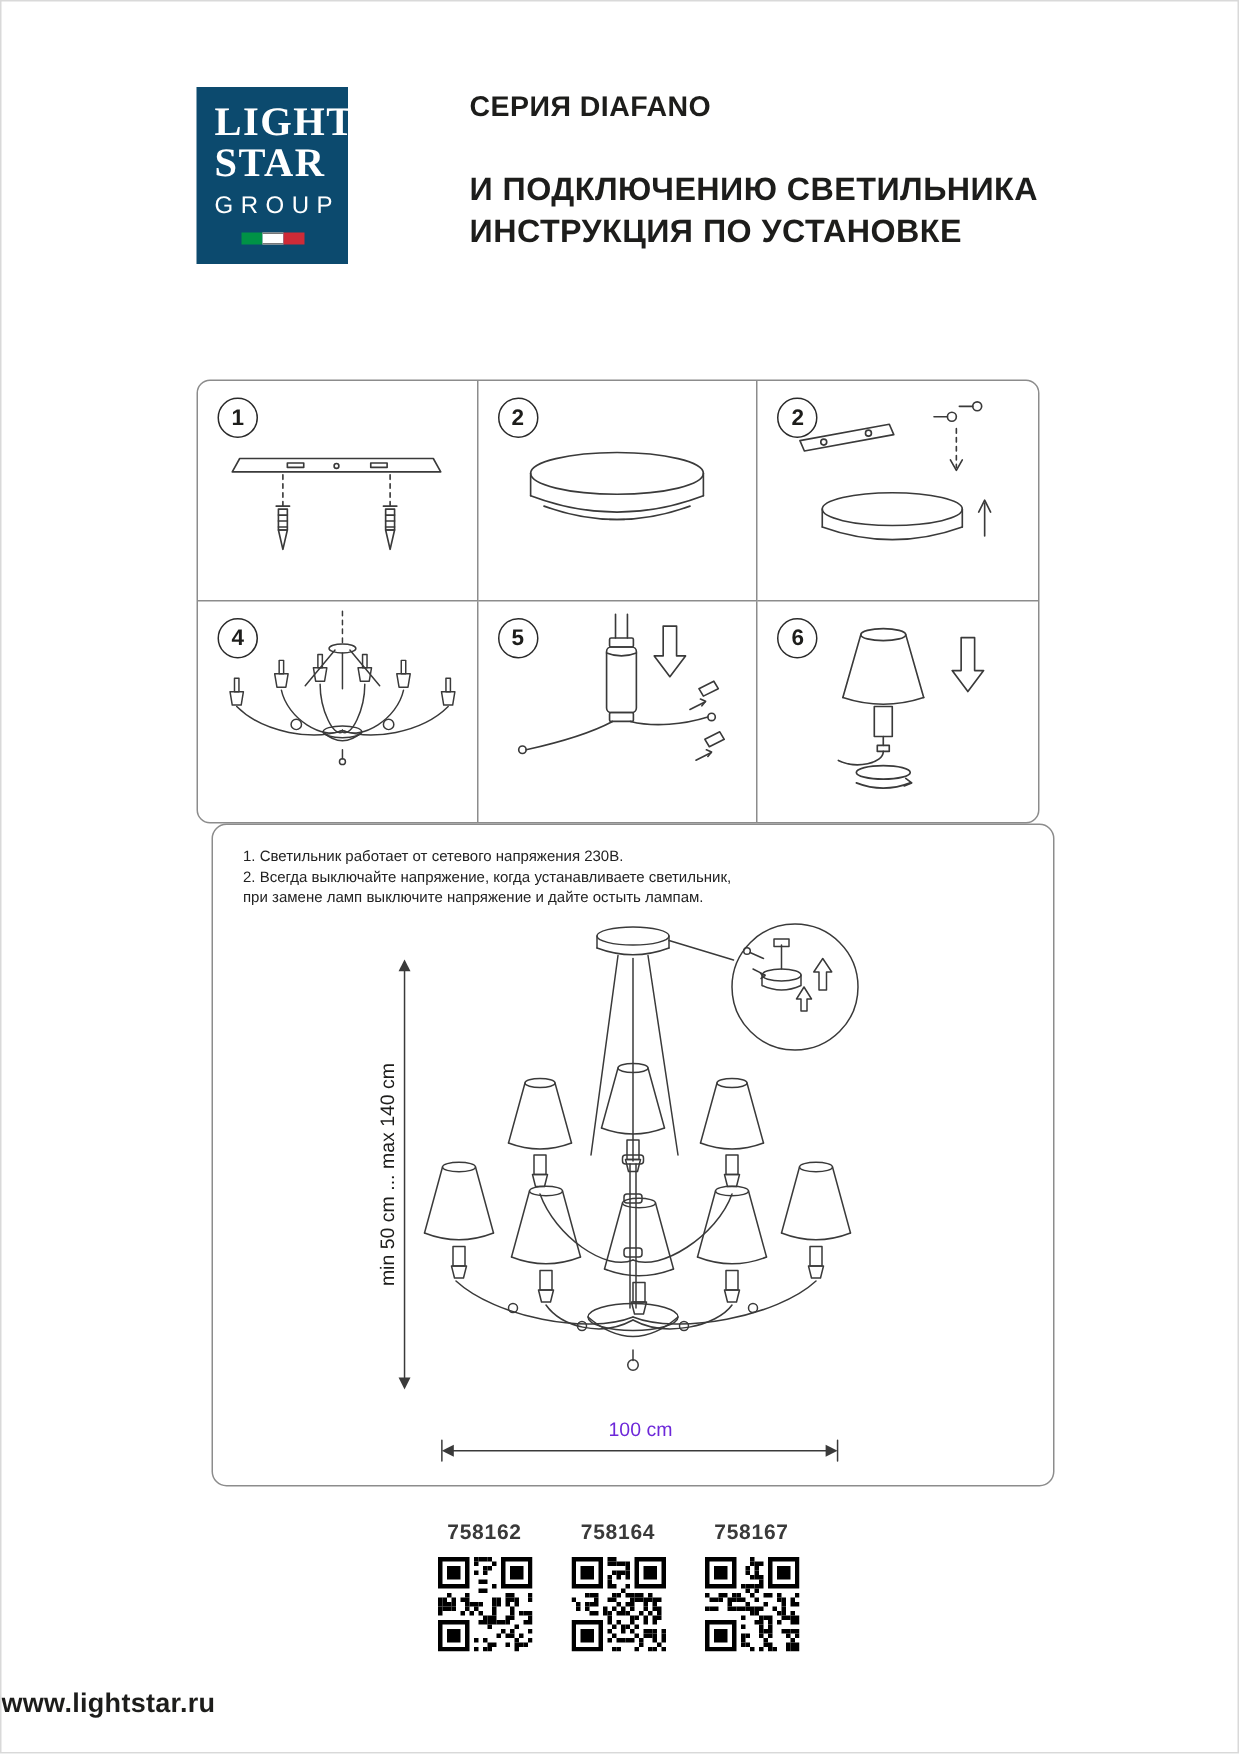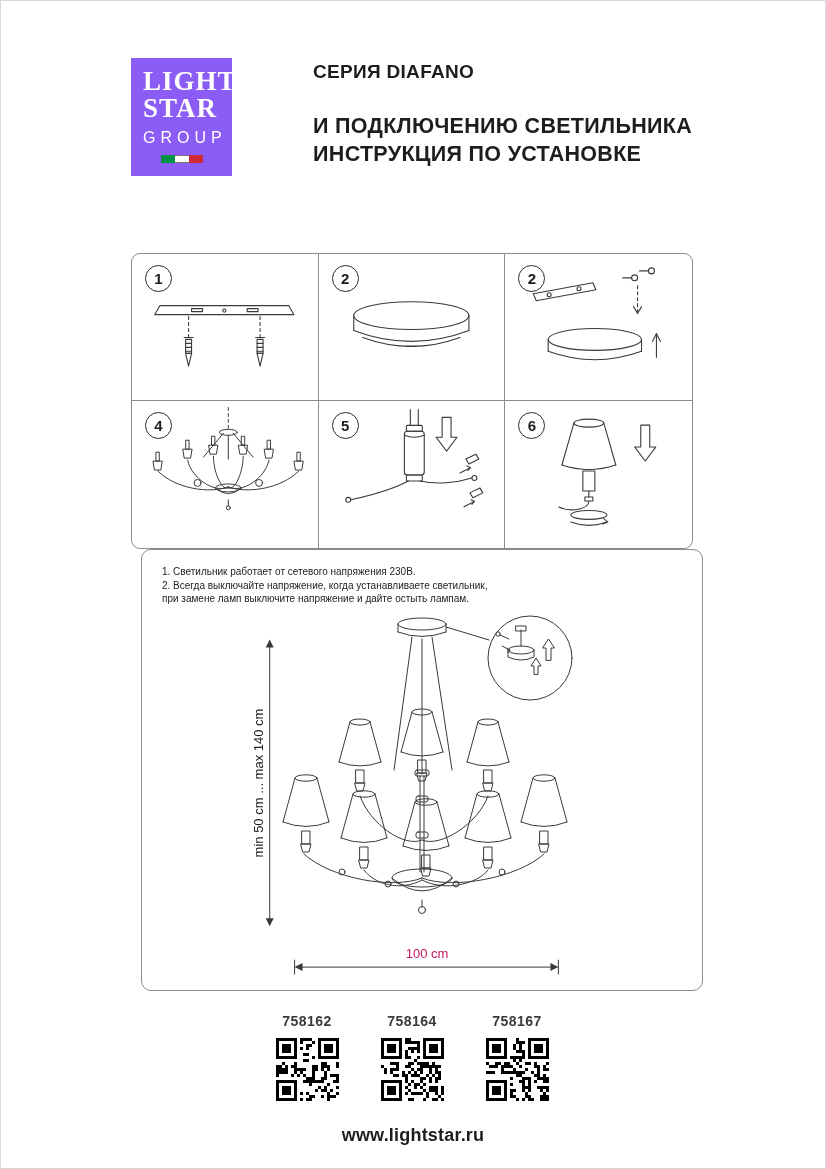--- a/index.html
+++ b/index.html
@@ -3,21 +3,21 @@
 <meta charset="utf-8">
 <style>
   * { margin:0; padding:0; box-sizing:border-box; }
   html,body { background:#e9ebeb; }
   body { font-family:"Liberation Sans", sans-serif; color:#1d1d1b; }
   .page { position:relative; width:826px; height:1169px; background:#ffffff;
           margin:0 auto; border:1px solid #d9d9d9; overflow:hidden; }
 
   
   .logo { position:absolute; left:130px; top:57px; width:101px; height:118px;
-          background:#8b5cf6; color:#fff; padding:10px 10px 0 12px; }
+          background:#0c4a6e; color:#fff; padding:10px 10px 0 12px; }
   .logo-word { font-family:"Liberation Serif", serif; font-weight:bold;
                font-size:27px; line-height:27px; letter-spacing:1px; }
   .logo-group { font-size:16px; letter-spacing:5px; margin-top:7px; }
   .flag { display:flex; width:42px; height:8px; margin:8px 0 0 18px; }
   .flag span { flex:1; }
   .flag .fg { background:#009246; }
   .flag .fw { background:#ffffff; border-top:1px solid #777; border-bottom:1px solid #777; }
   .flag .fr { background:#ce2b37; }
 
   .header-text { position:absolute; right:133px; top:58px; text-align:left; }
@@ -42,32 +42,32 @@
   .panel { position:absolute; left:140px; top:548px; width:562px; height:442px;
            border:1px solid #8c8c8c; border-radius:10px; background:#fff; }
   .notes { position:absolute; left:20px; top:15px; font-size:10px; line-height:13.5px; color:#222; }
   .main-drawing { position:absolute; left:100px; top:60px; width:360px; height:345px; }
   .dims { position:absolute; inset:0; width:100%; height:100%; }
   .dim-v-label { position:absolute; left:116px; top:233px;
                  transform:translate(-50%,-50%) rotate(-90deg);
                  white-space:nowrap; font-size:13px; color:#1d1d1b; }
   .dim-h-label { position:absolute; left:285px; top:403px;
                  transform:translate(-50%,-50%);
-                 white-space:nowrap; font-size:13px; color:#be185d; }
+                 white-space:nowrap; font-size:13px; color:#6d28d9; }
 
   
   .qr-row { position:absolute; left:130px; top:1012px; width:562px;
-            display:flex; justify-content:center; gap:35px; }
+            display:flex; justify-content:center; gap:19px; }
   .qr-block { width:70px; text-align:center; }
   .qr-code-label { font-size:14px; font-weight:600; letter-spacing:0.5px;
                    color:#3a3a3a; margin-bottom:9px; }
   .qr { width:63px; height:63px; margin:0 auto; background:#fff; }
 
   
-  .footer { position:absolute; left:0; right:0; top:1124px; text-align:center;
+  .footer { position:absolute; left:0; right:0; top:1124px; 
             font-size:18px; font-weight:bold; letter-spacing:0.2px; }
 </style>
 </head>
 <body>
 
 <div class="page">
 
   <div class="logo">
     <div class="logo-word">LIGHT</div>
     <div class="logo-word">STAR</div>

